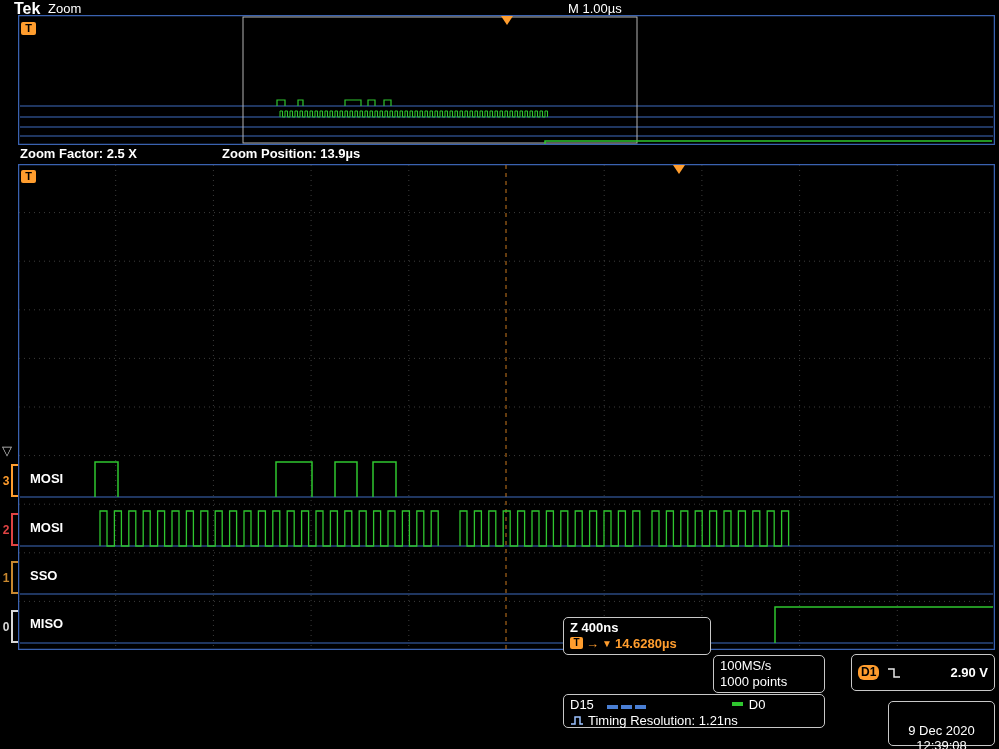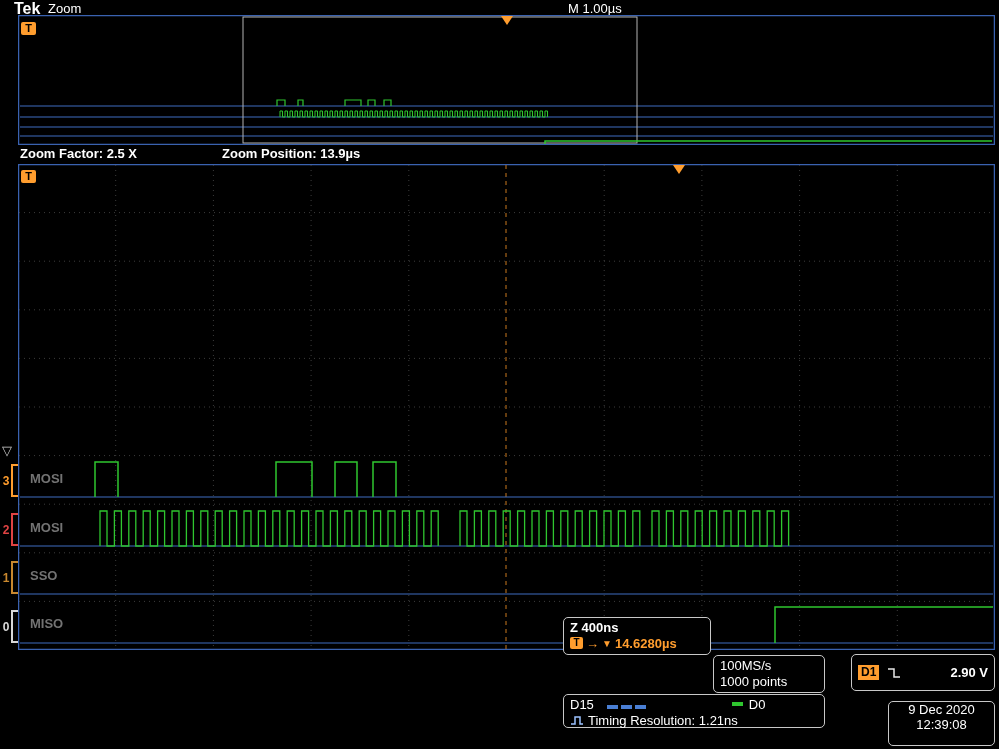--- a/index.html
+++ b/index.html
@@ -3,39 +3,39 @@
 <meta charset="utf-8">
 <style>
   html,body{margin:0;padding:0;background:#000;}
   .screen{position:relative;width:999px;height:749px;background:#000;overflow:hidden;
           font-family:"Liberation Sans",sans-serif;color:#fff;}
   .abs{position:absolute;}
   .brand{font-weight:bold;font-size:16px;letter-spacing:0px;}
   .toptext{font-size:13px;}
   .panel{position:absolute;background:#000;}
   .zoomtext{font-size:13px;font-weight:bold;color:#fff;}
-  .chlabel{position:absolute;font-size:13px;font-weight:bold;color:#737373;}
+  .chlabel{position:absolute;font-size:13px;font-weight:bold;color:#ffffff;}
   .tflag{position:absolute;width:15px;height:13px;background:#ff9d2e;color:#000;
          font-size:11px;font-weight:bold;text-align:center;line-height:13px;border-radius:2px;}
   .tri-down{position:absolute;width:0;height:0;border-left:6px solid transparent;
             border-right:6px solid transparent;border-top:9px solid currentColor;color:#ff9d2e;}
   .groupmark{position:absolute;font-size:13px;color:#cccccc;line-height:12px;}
   .chmark{position:absolute;left:1px;display:flex;align-items:stretch;height:33px;}
   .chnum{font-size:12px;font-weight:bold;width:10px;text-align:center;align-self:center;}
   .chbracket{width:5px;border-left:2px solid currentColor;border-top:2px solid currentColor;
              border-bottom:2px solid currentColor;}
   .box{position:absolute;background:#000;border:1px solid #c8c8c8;border-radius:5px;
        color:#fff;font-size:13px;padding:1px 6px;box-sizing:border-box;}
   .box .l{height:16px;display:flex;align-items:center;gap:3px;white-space:nowrap;}
   .bold{font-weight:bold;}
   .orange{color:#ff9d2e;font-weight:bold;}
   .minitflag{display:inline-block;width:13px;height:12px;background:#ff9d2e;color:#000;
              font-size:10px;font-weight:bold;text-align:center;line-height:12px;border-radius:2px;}
   .chip{display:inline-block;background:#ff9d2e;color:#000;font-size:12px;font-weight:bold;
-        padding:0 3px;border-radius:0;line-height:15px;}
+        padding:0 3px;border-radius:6px;line-height:15px;}
   .spacer{flex:1;}
   .bar{display:inline-block;width:11px;height:4px;margin-right:3px;}
   .bar.blue{background:#4a7fd4;}
   .bar.green{background:#2fc62f;}
   svg{display:block;}
 </style>
 </head>
 <body>
 
 <div class="screen">
@@ -161,18 +161,18 @@
       <span>D0</span>
     </div>
     <div class="l">
       <svg width="15" height="13">
         <polyline points="1,10 5,10 5,3 10,3 10,10 13,10" fill="none" stroke="#9cc2ff" stroke-width="1.5"></polyline>
       </svg>
       <span>Timing Resolution: 1.21ns</span>
     </div>
   </div>
 
-  <div class="box" style="left:888px;top:701px;width:107px;height:45px;text-align:center;padding-top:0;">
+  <div class="box" style="left:888px;top:701px;width:107px;height:45px;text-align:center;padding-top:21px;">
     <div>9 Dec 2020</div>
     <div>12:39:08</div>
   </div>
 
 </div>
 
 </body></html>

